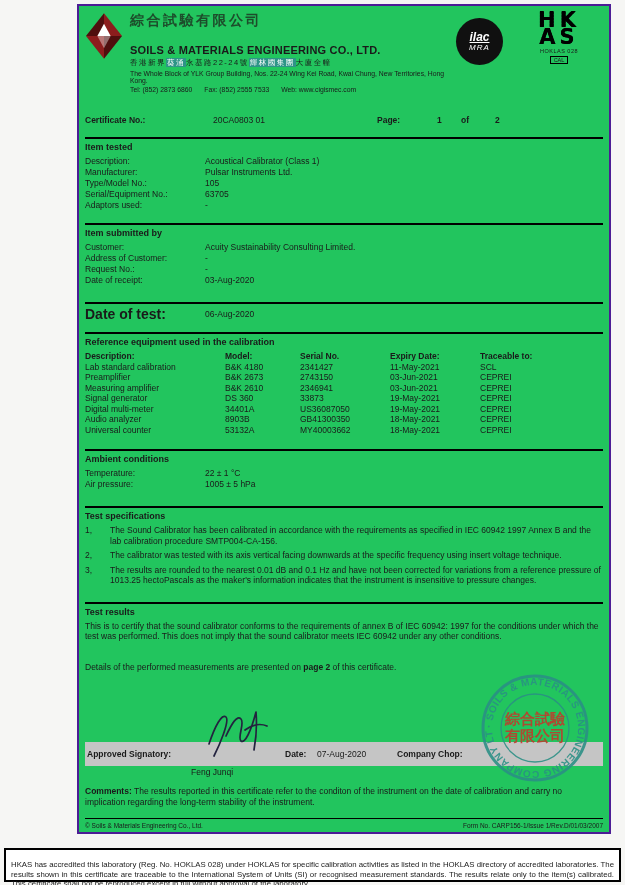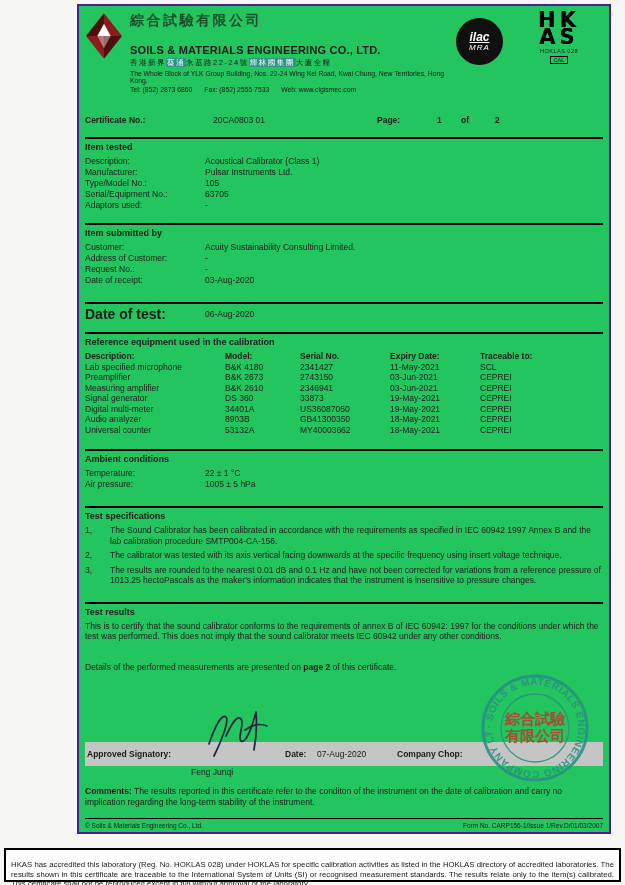--- a/index.html
+++ b/index.html
@@ -181,21 +181,21 @@
     <div class="rule" style="margin-top:12px"></div>
     <div class="sec-h">Reference equipment used in the calibration</div>
     <div class="eq-head">
       <span>Description:</span>
       <span>Model:</span>
       <span>Serial No.</span>
       <span>Expiry Date:</span>
       <span>Traceable to:</span>
     </div>
     <div class="eq-row">
-      <span>Lab specified microphone</span>
+      <span>Lab standard calibration</span>
         <span>B&amp;K 4180</span>
         <span>2341427</span>
         <span>11-May-2021</span>
         <span>SCL</span>
     </div>
     <div class="eq-row">
       <span>Preamplifier</span>
         <span>B&amp;K 2673</span>
         <span>2743150</span>
         <span>03-Jun-2021</span>

